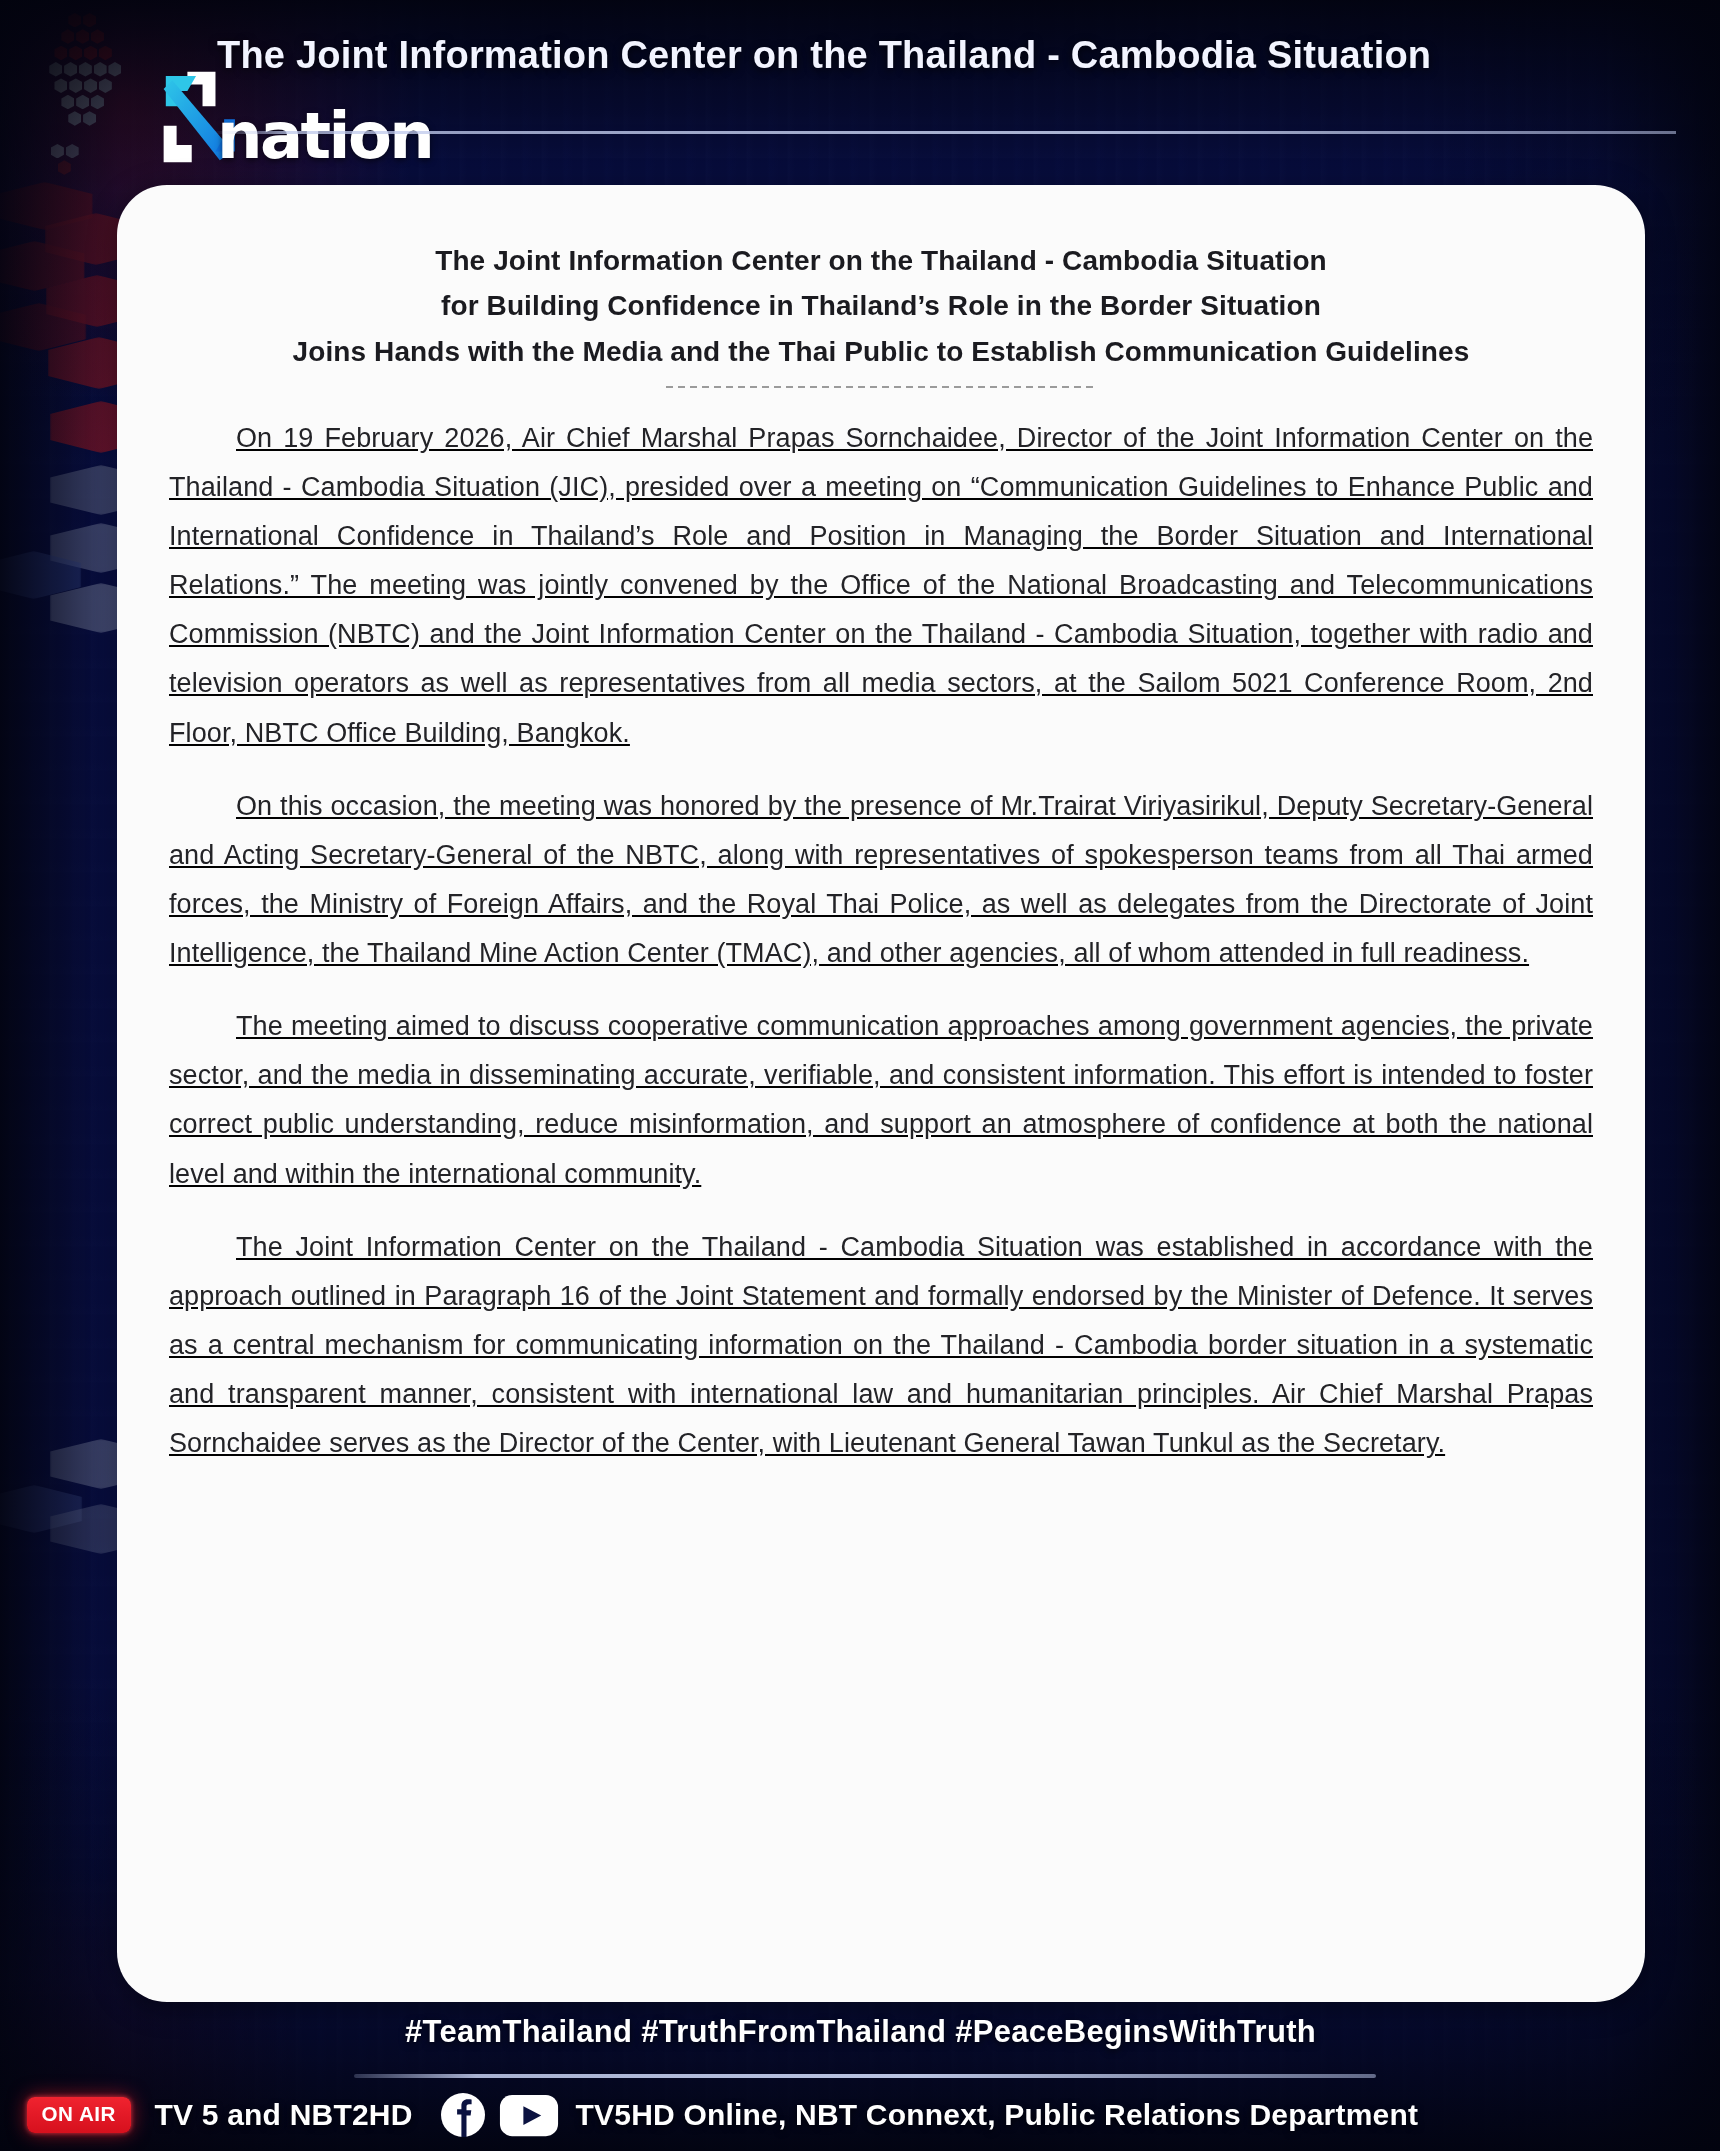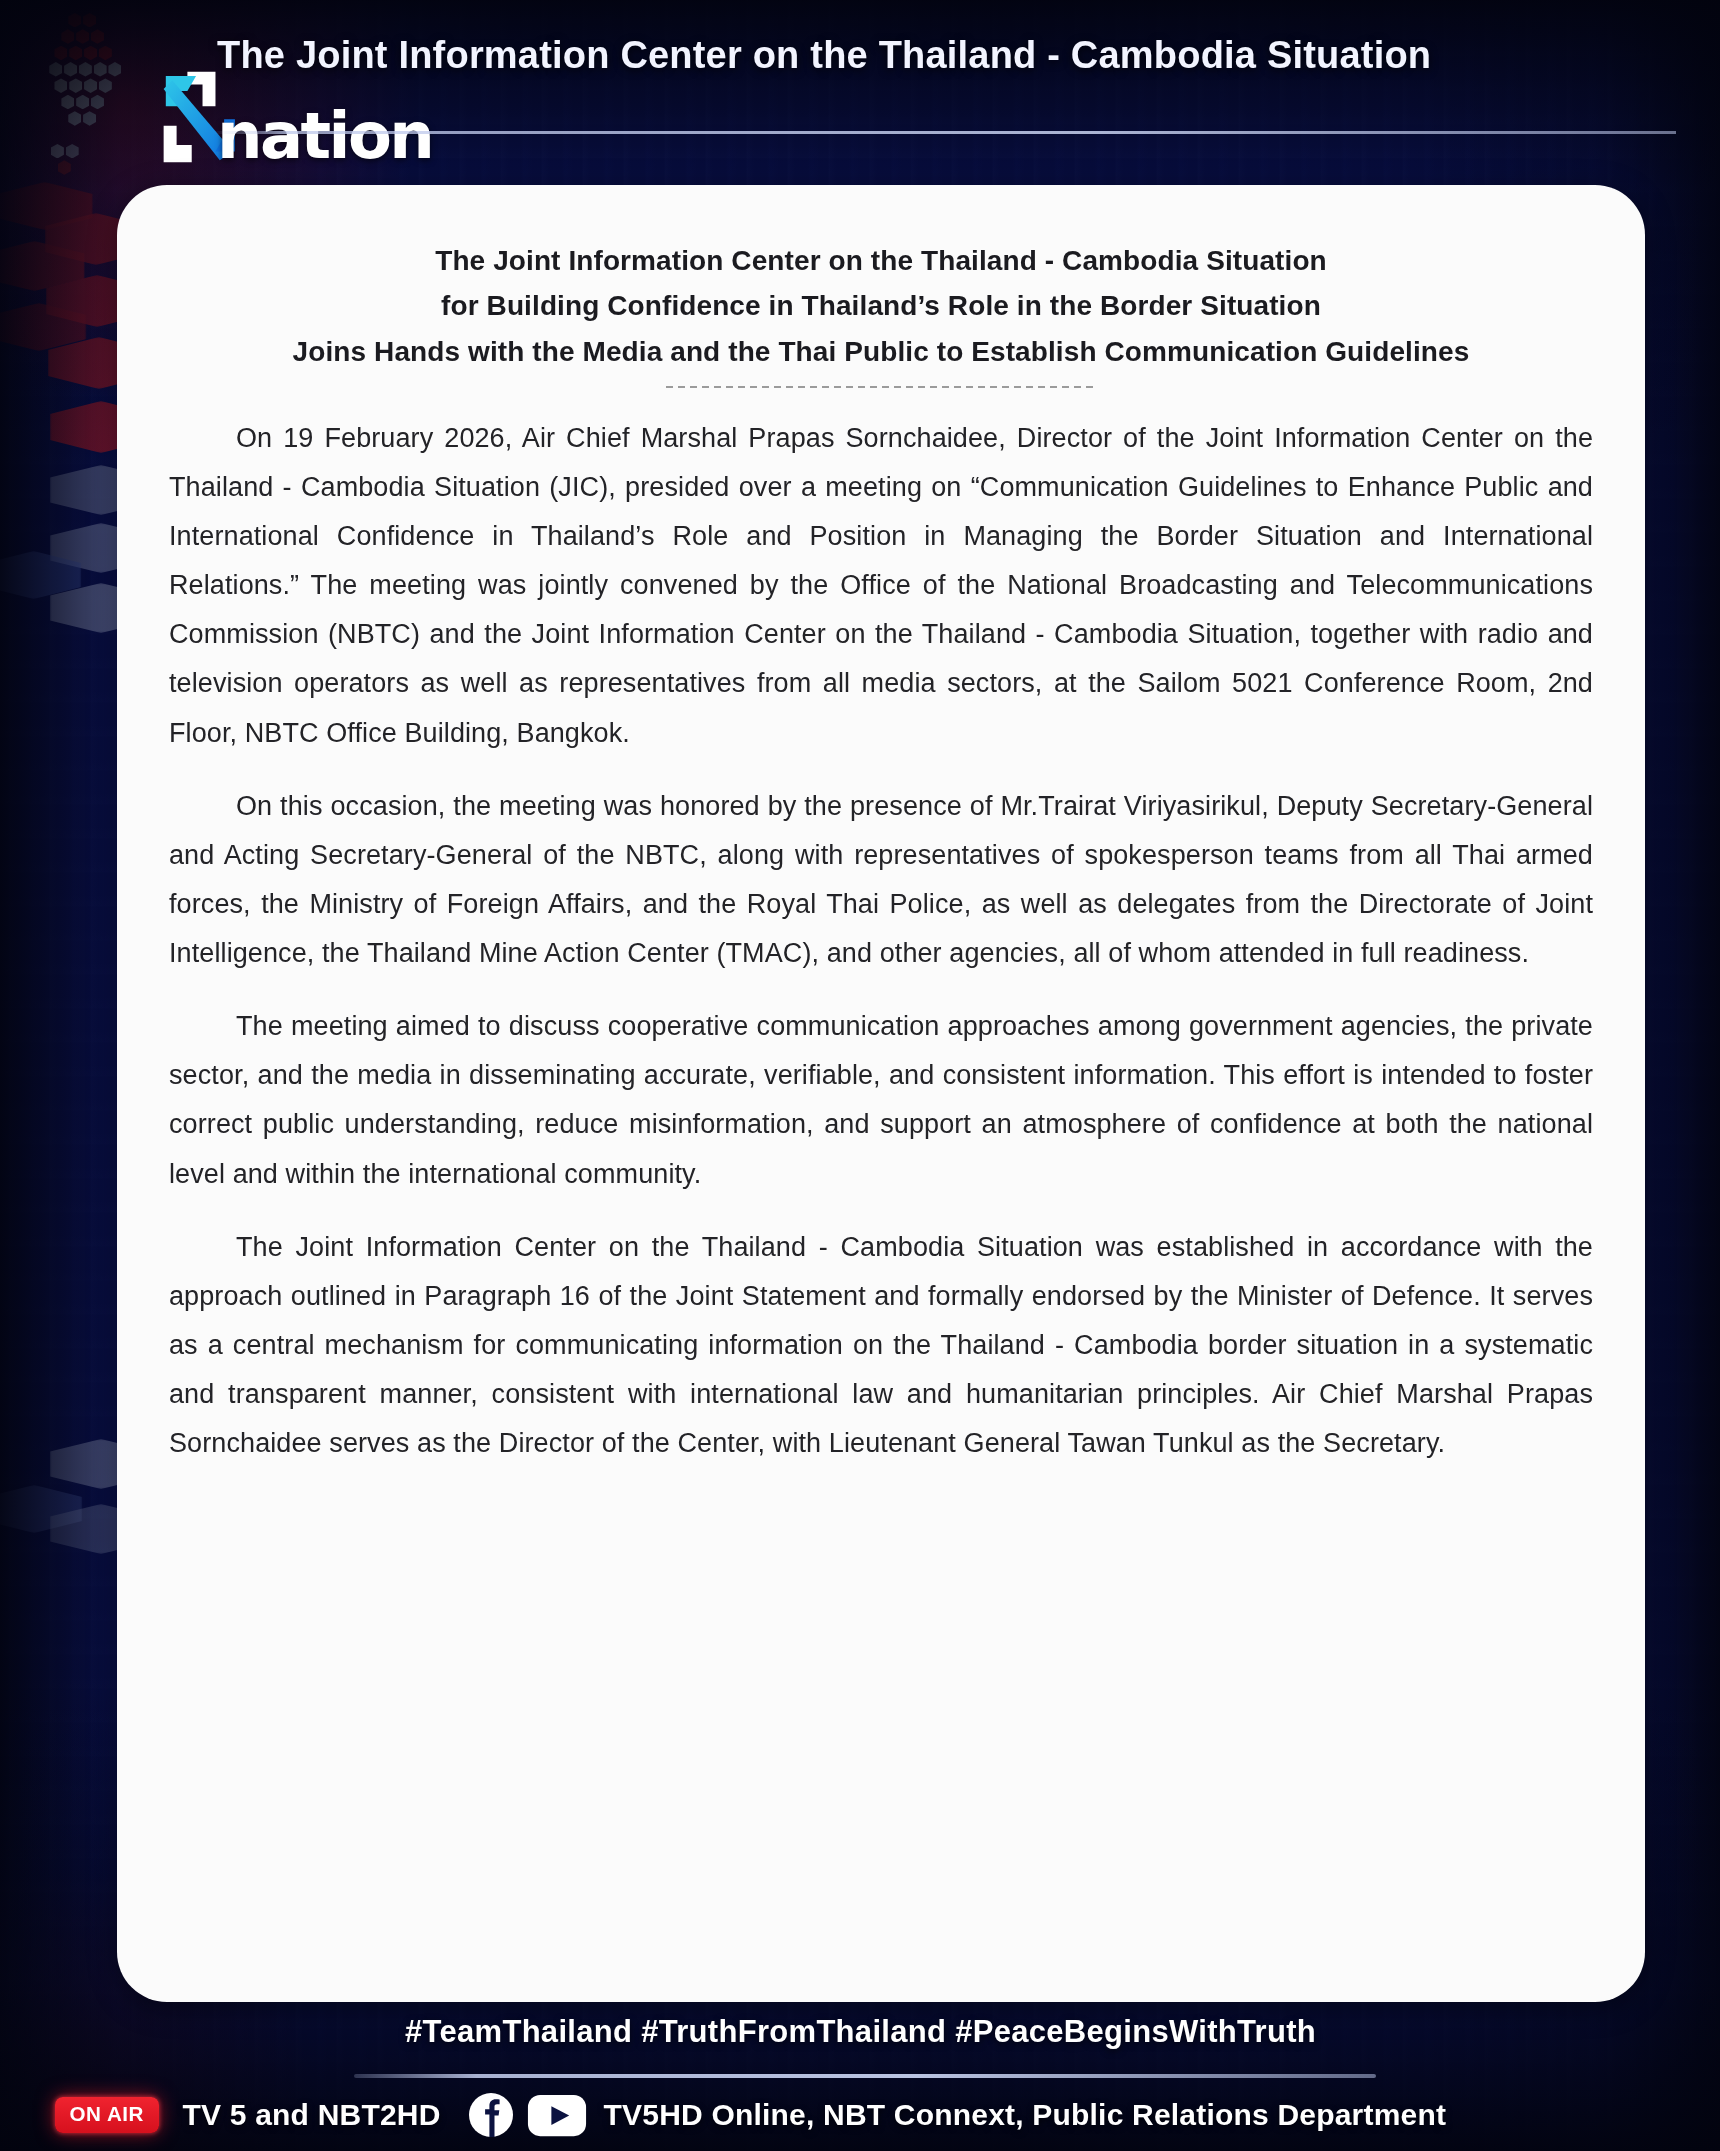--- a/index.html
+++ b/index.html
@@ -88,42 +88,42 @@
   }
   .title-block{ text-align:center; }
   .title-line{
     font-size:28px; font-weight:700; color:#1b1b20;
     line-height:1.62; letter-spacing:0.1px;
   }
   .dash-rule{
     margin:12px auto 0 auto; width:430px; height:1.7px;
     background:repeating-linear-gradient(90deg,#9b9b9b 0 6.9px, rgba(0,0,0,0) 6.9px 12px);
   }
-  .body{ margin-top:26px; }
+  .body{ margin-top:26px;text-decoration:underline; }
   .para{
     font-size:27px; color:#232327; line-height:1.82;
     text-align:justify; text-indent:67px; margin-bottom:24px;
     letter-spacing:0.1px;
   }
 
   
   .footer{ position:absolute; left:0; top:2002px; width:1721px; height:120px; }
   .hashtags{
     position:absolute; left:0; right:0; top:12px; text-align:center;
     font-size:31px; font-weight:700; color:#ffffff; letter-spacing:0.3px;
     text-shadow:0 1.7px 7.7px rgba(0,0,0,.7);
   }
   .foot-rule{
     position:absolute; left:354px; top:72px; width:1022px; height:4.3px;
     background:linear-gradient(90deg, rgba(170,182,220,.25) 0%, rgba(186,196,228,.9) 12%, rgba(196,206,236,.95) 55%, rgba(176,188,222,.55) 100%);
     border-radius:2.6px;
   }
   .foot-row{
     position:absolute; left:0; right:0; top:89px;
-    display:flex; align-items:center; justify-content:flex-start; padding-left:55px;
+    display:flex; align-items:center; justify-content:flex-start; padding-left:27px;
   }
   .onair{
     background:linear-gradient(180deg,#f0232f 0%,#d6101d 100%);
     color:#ffffff; font-size:20.6px; font-weight:700; letter-spacing:0.5px;
     padding:7.7px 14.6px 8.6px 14.6px; border-radius:7.7px;
     box-shadow:0 0 19px rgba(231,25,40,.65), 0 0 5.2px rgba(255,70,80,.8);
     line-height:1;
   }
   .foot-txt{
     color:#ffffff; font-size:30px; font-weight:700; letter-spacing:0.2px;

